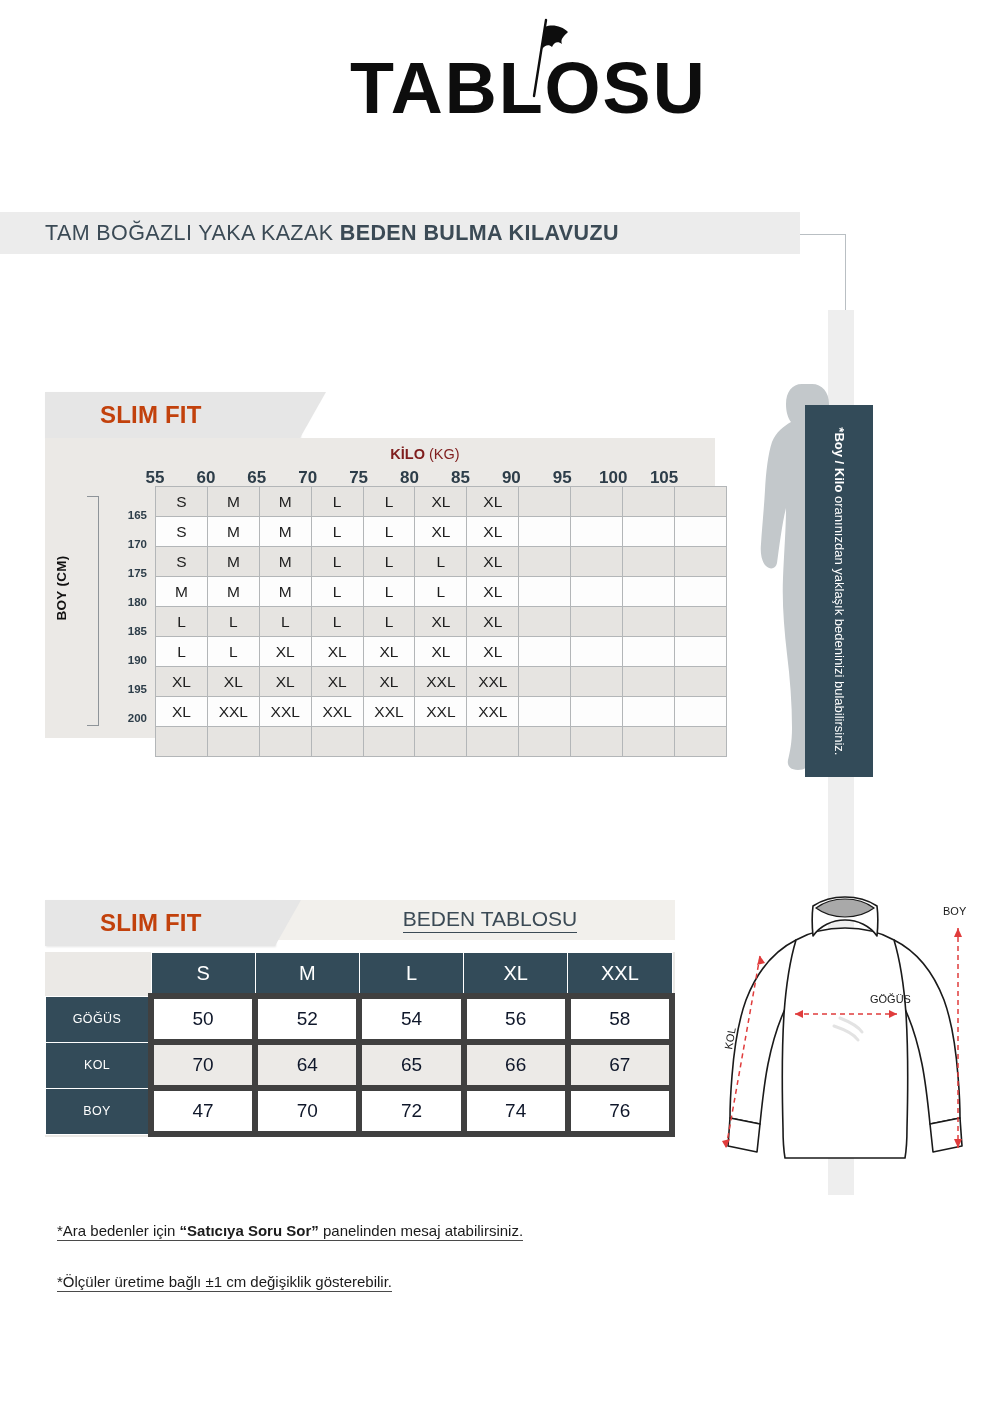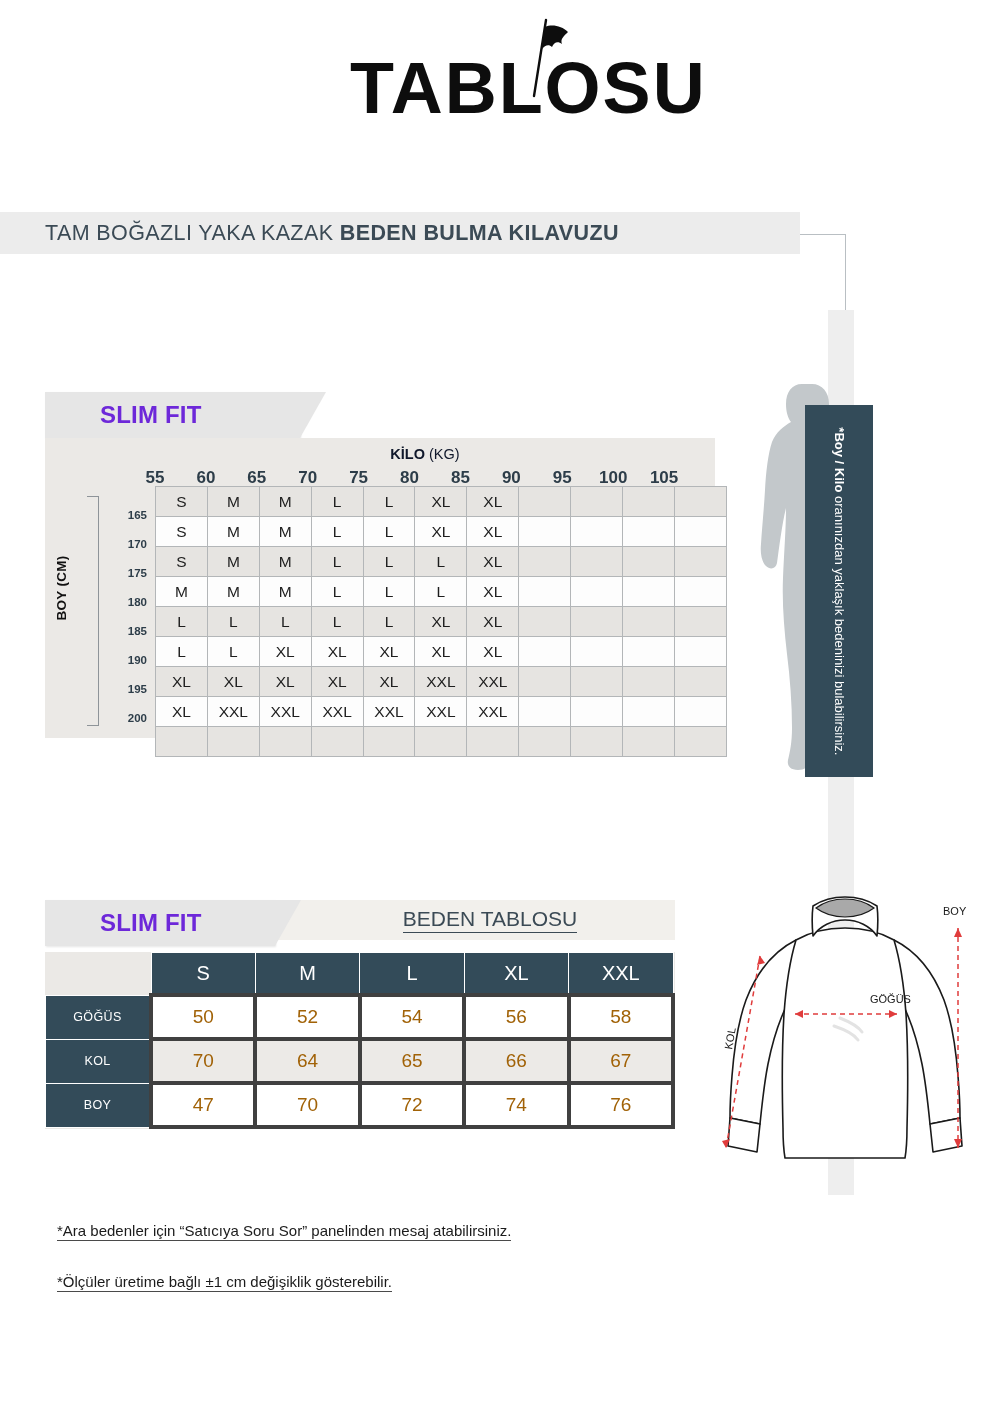--- a/index.html
+++ b/index.html
@@ -95,21 +95,21 @@
   .tab-left {
     position: absolute; left: 0; top: 0;
     width: 255px; height: 46px;
     background: #e6e6e6;
     display: flex; align-items: center;
     box-shadow: 1px 1px 2px rgba(0,0,0,.10);
   }
   .tab-left-label {
     padding-left: 55px;
     font-size: 24px; font-weight: 700;
-    color: #6d28d9; letter-spacing: .2px;
+    color: #c2410c; letter-spacing: .2px;
   }
   .tab-notch {
     position: absolute; left: 255px; top: 0;
     width: 0; height: 0;
     border-top: 46px solid #e6e6e6;
     border-right: 26px solid transparent;
   }
   .tab-right {
     position: absolute; left: 255px; top: 0;
     right: 0; height: 40px;
@@ -127,21 +127,21 @@
   #chart-body {
     position: relative;
     margin-top: 0;
     background: #ebe9e6;
     width: 670px;
     height: 300px;
   }
   #kilo-cap {
     position: absolute; left: 100px; top: 8px;
     width: 560px; text-align: center;
-    font-size: 14.5px; color: #0f172a;
+    font-size: 14.5px; color: #7f1d1d;
   }
   #kilo-cap b { font-weight: 700; }
   #kilo-cap span { font-weight: 400; }
 
   #xticks { position: absolute; left: 0; top: 30px; width: 670px; height: 18px; }
   .xtick {
     position: absolute; top: 0;
     font-size: 17px; font-weight: 700; color: #2d3d49;
     transform: translateX(-50%);
   }
@@ -241,40 +241,40 @@
     border: 1.5px solid #ffffff;
   }
   #sizetable tbody th.rowhdr {
     background: #334b59; color: #ffffff;
     font-size: 12.5px; font-weight: 400;
     letter-spacing: .4px;
     border: 1.5px solid #ffffff;
     width: 105px;
   }
   #sizetable tbody td.val {
-    color: #a16207;
-    border: 4px solid #404040;
+    color: #0f172a;
+    border: 6px solid #404040;
   }
   #sizetable tbody tr.white td.val { background: #ffffff; }
   #sizetable tbody tr.grey  td.val { background: #eceae7; }
 
   
   #garment { position: absolute; left: 700px; top: 890px; width: 290px; height: 300px; }
 
   
   #notes { position: absolute; left: 57px; top: 1222px; width: 700px; }
   .note-line {
     font-size: 15px;
     color: #1b1b1b;
     margin-bottom: 32px;
     display: inline-block;
     border-bottom: 1px solid #4a4a4a;
     padding-bottom: 1px;
   }
-  .note-line b { font-weight: 400; }
+  .note-line b { font-weight: 700; }
 </style>
 </head>
 <body>
 
 <div id="logo-area">
   <div id="logo-wrap">
     <svg id="logo-flag" viewBox="0 0 70 80">
       <path d="M32 78 L44 2" stroke="#0d0d0d" stroke-width="2.4" fill="none" stroke-linecap="round"></path>
       <path d="M43 9 C50 6, 60 8, 66 14 C62 18, 58 21, 60 26 C56 23, 52 24, 50 29 C47 26, 43 27, 40 31 Z" fill="#0d0d0d"></path>
     </svg>

